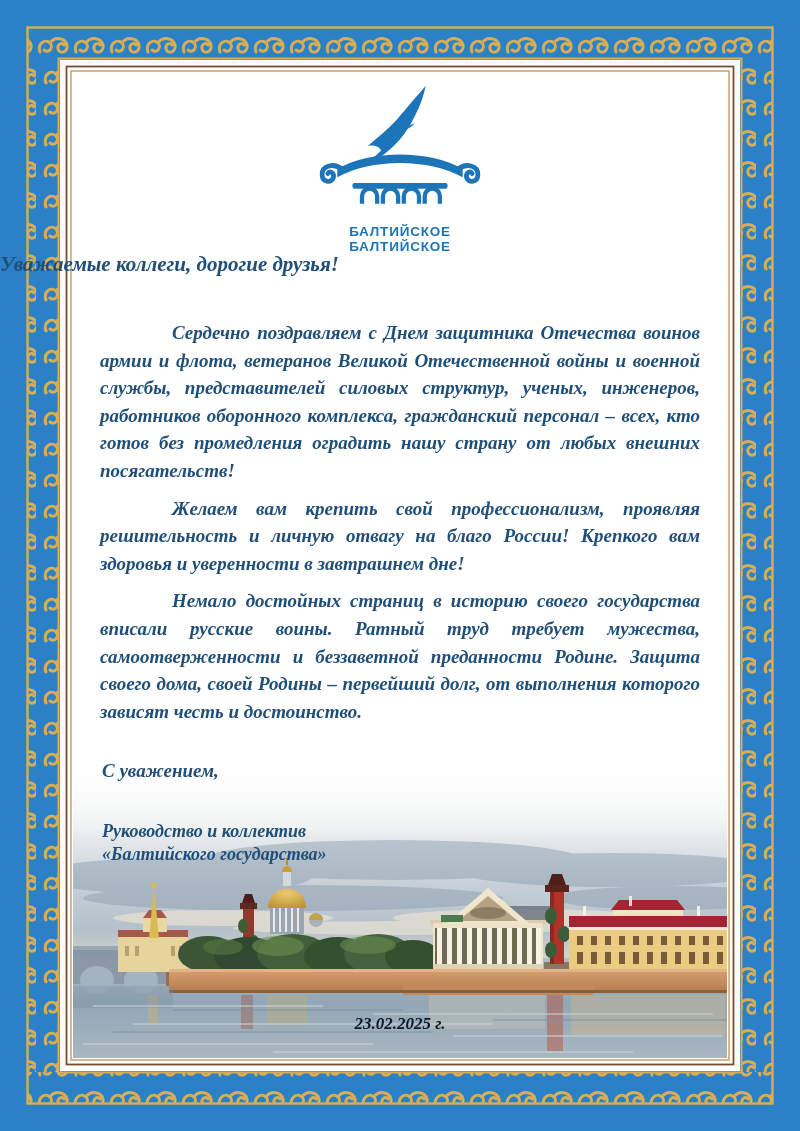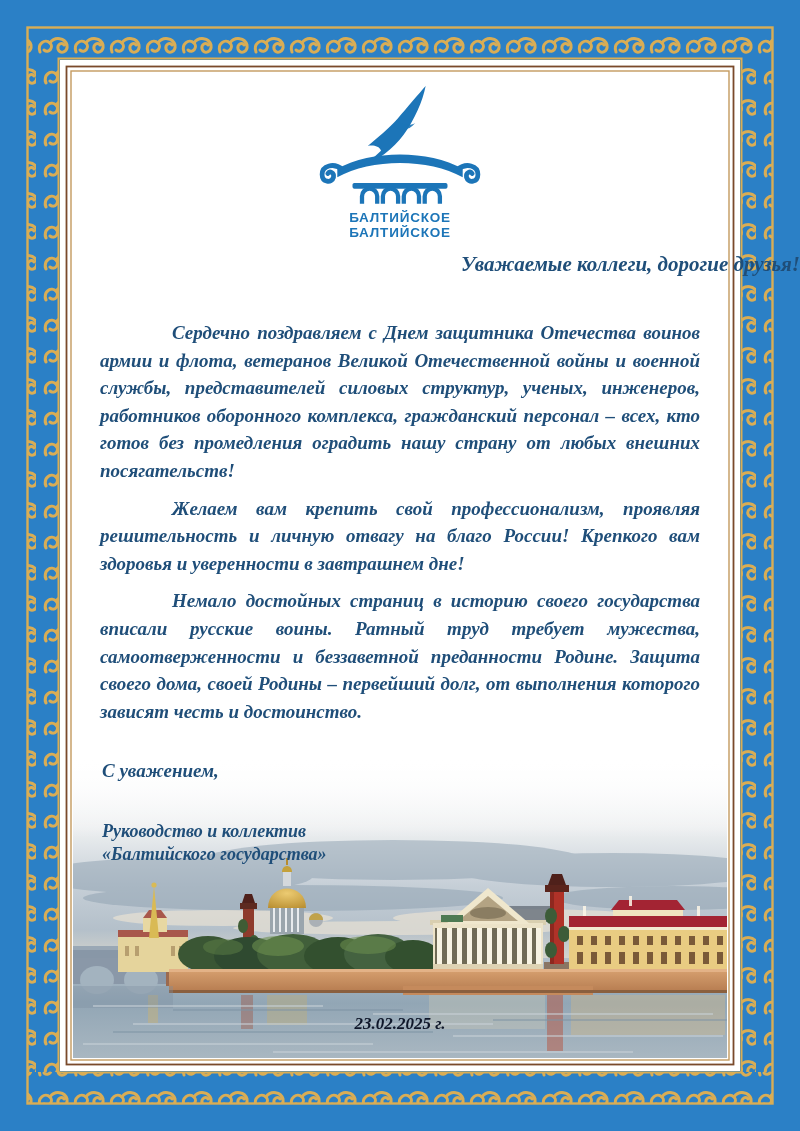--- a/index.html
+++ b/index.html
@@ -10,35 +10,34 @@
     background: #2b80c6;
     font-family: "Liberation Serif", serif;
     overflow: hidden;
   }
   #frame-svg { position: absolute; left: 0; top: 0; z-index: 0; }
 
   .content { position: absolute; left: 0; top: 0; width: 800px; height: 1131px; z-index: 2; }
 
   .logo-wrap { position: absolute; left: 0; top: 84px; width: 800px; text-align: center; }
   .org-name {
-    margin-top: 2px;
+    margin-top: 16px;
     font-family: "Liberation Sans", sans-serif;
     font-weight: bold;
     font-size: 13.5px;
     line-height: 15px;
     letter-spacing: 0.8px;
     color: #1c75b8;
   }
 
   .salutation {
     position: absolute; left: 0; top: 252px; width: 800px;
-    text-align: right;
+    text-align: left;
     font-size: 21px; font-weight: bold; font-style: italic;
     color: #1f4e79;
-    padding-left: 32px;
   }
 
   .letter-body {
     position: absolute; left: 100px; top: 319px; width: 612px;
     color: #1f4e79;
     font-size: 19px; font-weight: bold; font-style: italic;
     text-align: justify;
   }
   .letter-body p { text-indent: 72px; line-height: 27.6px; margin: 0 12px 10px 0; }
 

